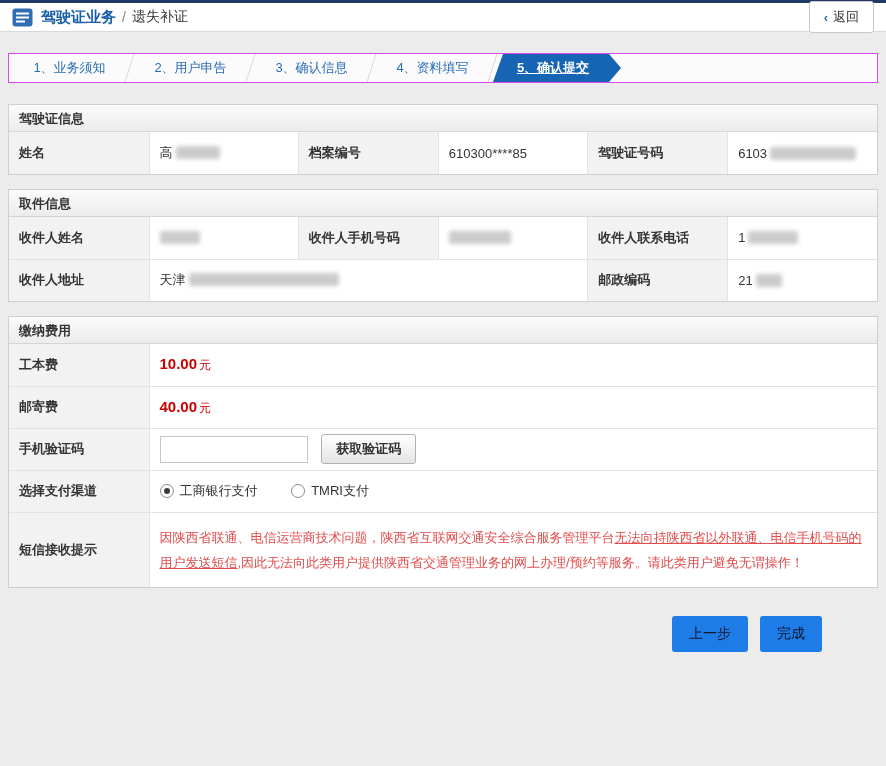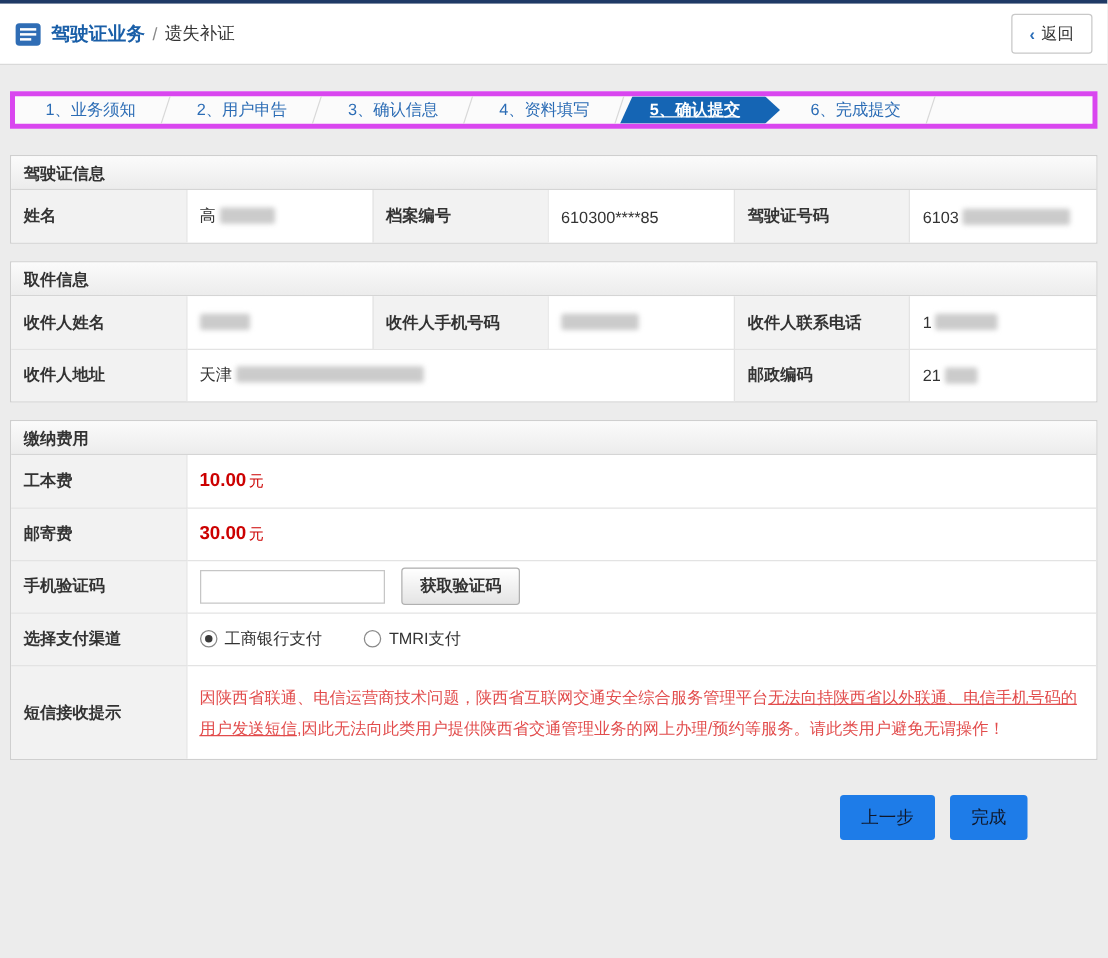--- a/index.html
+++ b/index.html
@@ -8,41 +8,41 @@
     width: 886px;
     background: #ececec;
     font-family: "Liberation Sans", "DejaVu Sans", sans-serif;
     color: #333;
     font-size: 13px;
   }
   .topline { height: 3px; background: #1f3a66; }
 
   
   .header {
-    height: 49px; background: #fff; border-bottom: 1px solid #d9d9d9;
+    height: 29px; background: #fff; border-bottom: 1px solid #d9d9d9;
     display: flex; align-items: center; justify-content: space-between;
     padding: 0 12px;
   }
   .header-left { display: flex; align-items: center; }
   .doc-icon { display: inline-flex; margin-right: 8px; }
   .page-title { color: #1a5fa8; font-weight: bold; font-size: 15px; }
   .title-sep { color: #888; font-size: 14px; margin: 0 6px; }
   .page-subtitle { color: #333; font-size: 14px; }
   .back-btn {
     display: inline-flex; align-items: center; gap: 5px;
     background: #fff; border: 1px solid #c8c8c8; border-radius: 3px;
     padding: 6px 14px; font-size: 13px; color: #333; cursor: pointer;
     font-family: inherit;
   }
   .back-chev { color: #2a6db8; font-weight: bold; font-size: 13px; line-height: 1; }
 
   
   .steps {
     display: flex; margin: 21px 8px; height: 30px;
-    background: #fbfbfb; border: 4px solid #d946ef; align-items: stretch;
+    background: #fbfbfb; border: 1px solid #d946ef; align-items: stretch;
     overflow: hidden;
   }
   .step {
     position: relative; width: 121px; flex: 0 0 auto;
     display: flex; align-items: center; justify-content: center;
     font-size: 13px; color: #2b6cb5;
   }
   .step:not(.active)::after {
     content: ""; position: absolute; right: 0; top: -2px; bottom: -2px; width: 1px;
     background: #d8d8d8; transform: skewX(-18deg);
@@ -145,23 +145,20 @@
     </div>
   <div class="step">
       <span>3、确认信息</span>
     </div>
   <div class="step">
       <span>4、资料填写</span>
     </div>
   <div class="step active">
       <span>5、确认提交</span>
     </div>
-  <div class="step">
-      <span>6、完成提交</span>
-    </div>
   <div class="step-filler"></div>
 </div>
 
 <section class="panel">
   <div class="panel-head">驾驶证信息</div>
   <table class="grid">
     <colgroup>
         <col class="c-lbl">
         <col>
         <col class="c-lbl">
@@ -238,21 +235,21 @@
     <tbody>
         <tr>
       <td class="lbl">工本费</td>
       <td class="val">
         <span class="amount">10.00</span><span class="unit">元</span>
       </td>
     </tr>
     <tr>
       <td class="lbl">邮寄费</td>
       <td class="val">
-        <span class="amount">30.00</span><span class="unit">元</span>
+        <span class="amount">40.00</span><span class="unit">元</span>
       </td>
     </tr>
     <tr>
       <td class="lbl">手机验证码</td>
       <td class="val code-row-cell">
         <input class="code-input" type="text" value="" style="">
         <button class="code-btn">获取验证码</button>
       </td>
     </tr>
     <tr>

